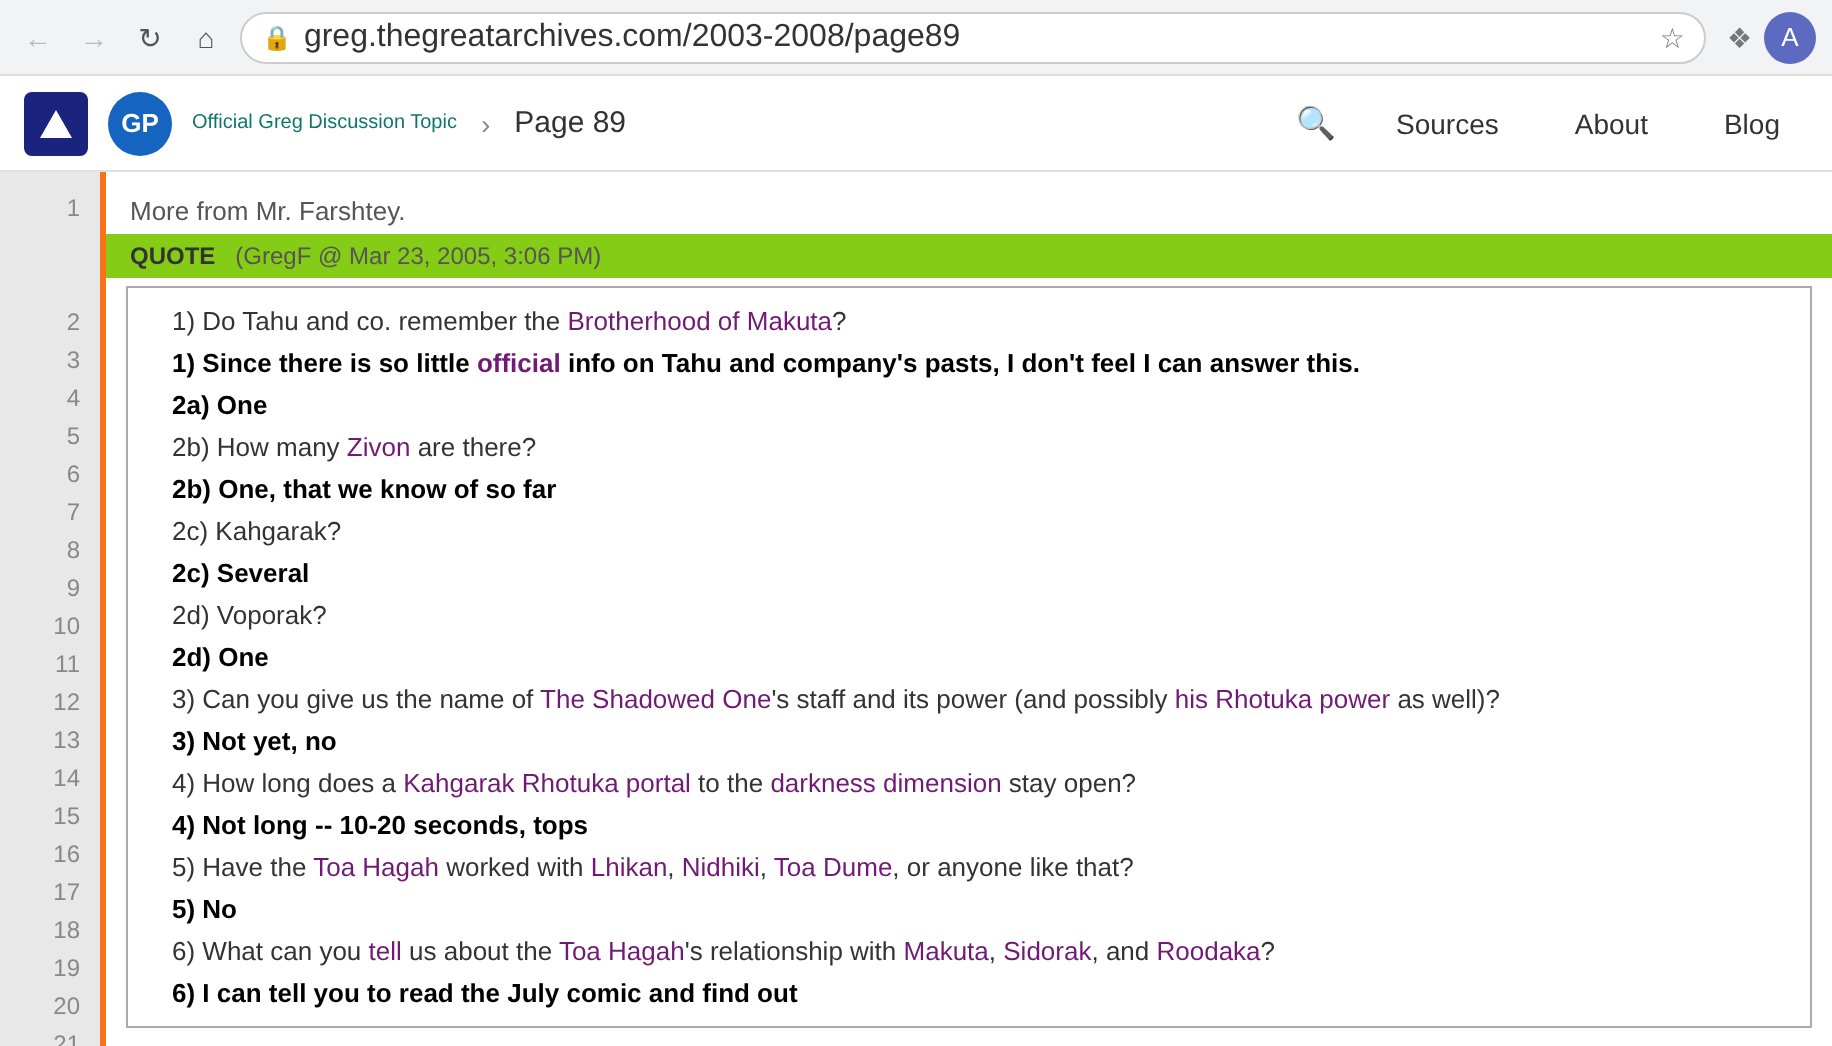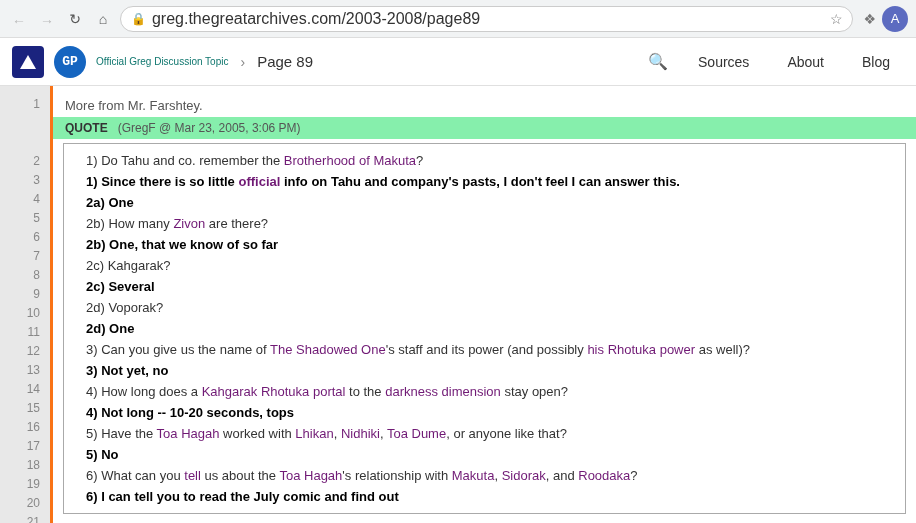--- a/index.html
+++ b/index.html
@@ -79,21 +79,20 @@
       border-bottom: 14px solid white;
     }
     .logo-gp {
       width: 32px; height: 32px;
       background: #1565c0;
       border-radius: 50%;
       display: flex; align-items: center; justify-content: center;
       color: white;
       font-size: 13px;
       font-weight: bold;
-      font-family: Liberation Mono, monospace;
     }
     .page-title {
       font-size: 10px;
       color: #0f766e;
       font-weight: 400;
     }
     .breadcrumb-arrow {
       color: #888;
       font-size: 14px;
       margin: 0 2px;
@@ -150,21 +149,21 @@
       overflow-y: auto;
       padding: 8px 0;
       border-left: 3px solid #f97316;
     }
     .meta-row {
       padding: 4px 12px 4px 12px;
       color: #555;
       font-size: 13px;
     }
     .quote-header {
-      background: #86efac;
+      background: #84cc16;
       padding: 4px 12px;
       font-size: 12px;
       color: #555;
       display: flex;
       gap: 10px;
       align-items: center;
     }
     .quote-header .quote-label {
       font-weight: bold;
       color: #333;

